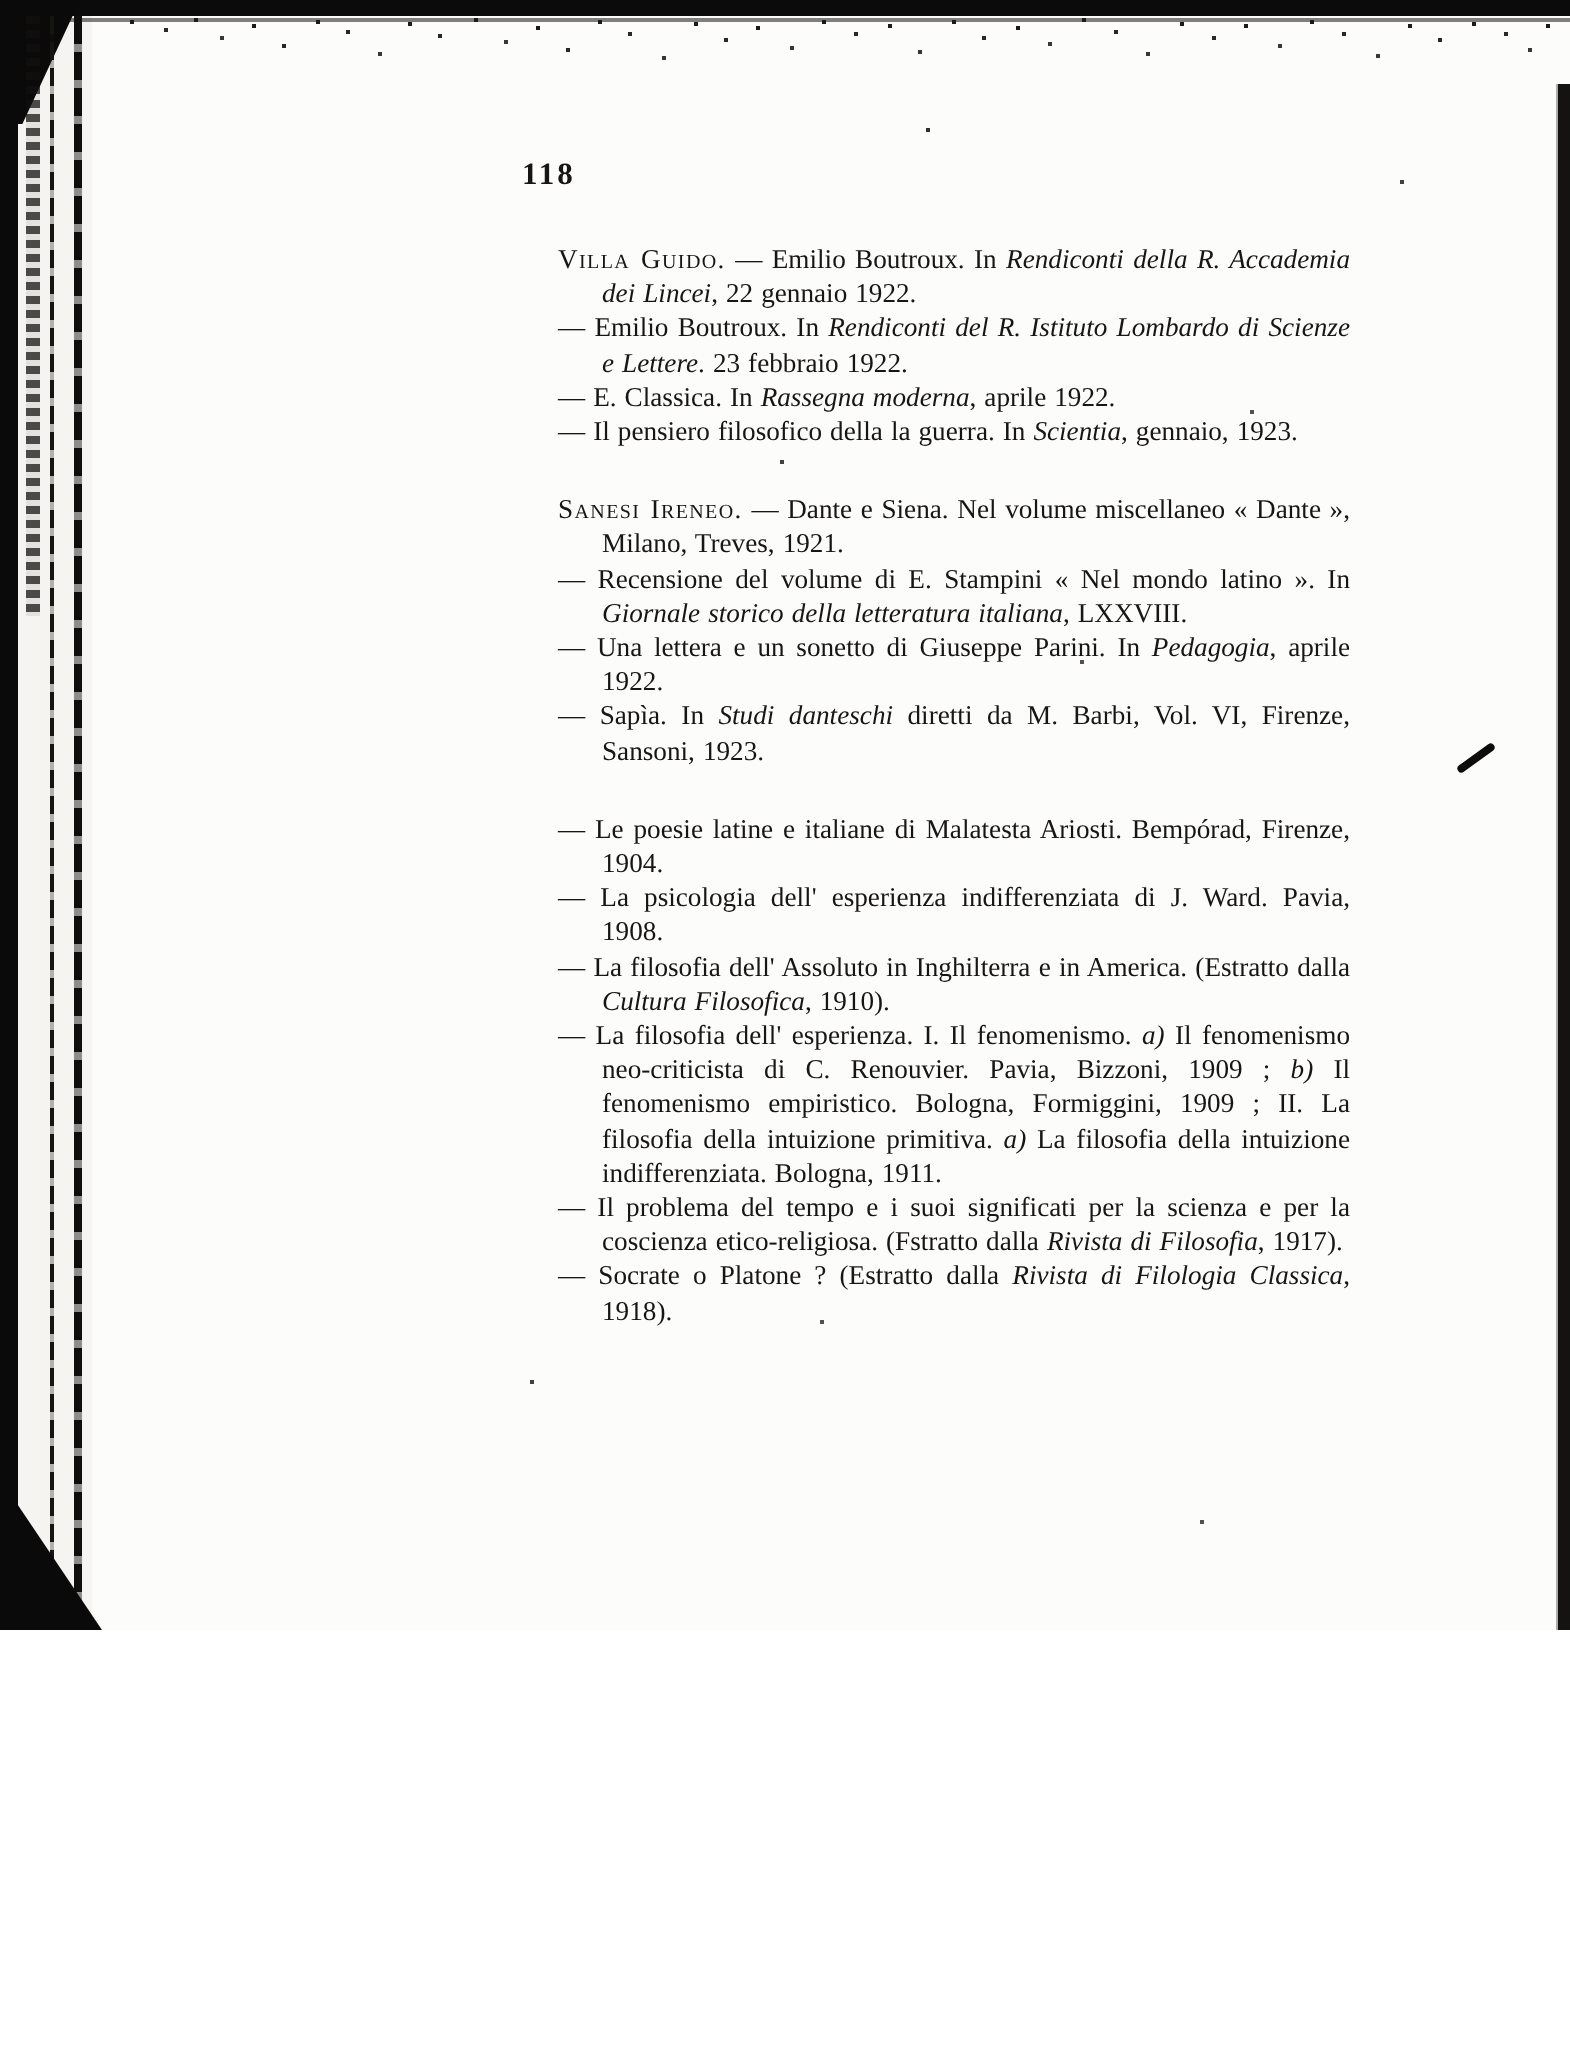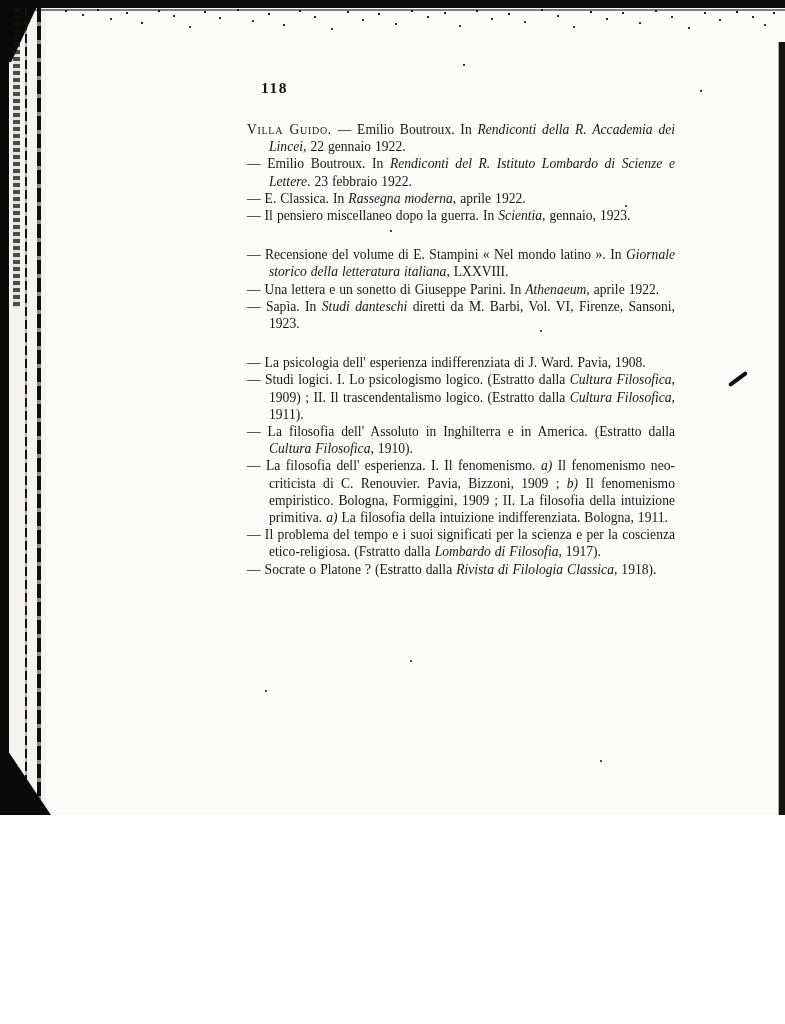--- a/index.html
+++ b/index.html
@@ -49,21 +49,21 @@
     120px 980px 0 #33302b, 180px 1000px 0 #33302b, 240px 965px 0 #44403a, 300px 995px 0 #33302b,
     360px 1010px 0 #44403a, 420px 975px 0 #33302b, 480px 1000px 0 #44403a, 540px 985px 0 #33302b,
     600px 1005px 0 #44403a, 660px 970px 0 #33302b, 710px 995px 0 #44403a, 750px 1010px 0 #33302b,
     90px 940px 0 #44403a, 430px 905px 0 #55514a, 520px 945px 0 #44403a, 290px 930px 0 #55514a,
     640px 955px 0 #44403a, 205px 1012px 0 #33302b, 565px 1015px 0 #44403a, 695px 940px 0 #55514a,
     390px 230px 0 #44403a, 625px 205px 0 #55514a, 700px 90px 0 #44403a, 540px 330px 0 #55514a,
     265px 690px 0 #44403a, 600px 760px 0 #55514a, 410px 660px 0 #55514a, 463px 64px 0 #33302b; }
   
   .content { position:absolute; left:247px; top:80px; width:428px; }
   .page-number { font-size:15.5px; font-weight:bold; letter-spacing:1.5px; margin:0 0 0 14px; line-height:16px; }
-  .bib { margin-top:25px; }
+  .bib { margin-top:25px;margin-left:32px; }
   .section { margin:0 0 22px 0; }
   .entry { margin:0; font-size:13.6px; line-height:17.2px; text-align:justify;
            padding-left:22px; text-indent:-22px; word-spacing:0.6px; }
   .entry .sc { font-variant: small-caps; letter-spacing:0.7px; }
   .entry .it { font-style: italic; }
 </style>
 </head>
 <body>
 
 <div class="page">
@@ -81,30 +81,31 @@
   <div class="noise2"></div>
   <div class="pen-mark"></div>
 
   <div class="content">
     <div class="page-number">118</div>
     <div class="bib">
         <div class="section">
           <p class="entry"><span class="sc">Villa Guido.</span><span> — Emilio Boutroux. In </span><span class="it">Rendiconti della R. Accademia dei Lincei</span><span>, 22 gennaio 1922.</span></p>
           <p class="entry"><span>— Emilio Boutroux. In </span><span class="it">Rendiconti del R. Istituto Lombardo di Scienze e Lettere</span><span>. 23 febbraio 1922.</span></p>
           <p class="entry"><span>— E. Classica. In </span><span class="it">Rassegna moderna</span><span>, aprile 1922.</span></p>
-          <p class="entry"><span>— Il pensiero miscellaneo dopo la guerra. In </span><span class="it">Scientia</span><span>, gennaio, 1923.</span></p>
+          <p class="entry"><span>— Il pensiero filosofico della la guerra. In </span><span class="it">Scientia</span><span>, gennaio, 1923.</span></p>
         </div>
         <div class="section">
+          <p class="entry"><span class="sc">Sanesi Ireneo.</span><span> — Dante e Siena. Nel volume miscellaneo « Dante », Milano, Treves, 1921.</span></p>
           <p class="entry"><span>— Recensione del volume di E. Stampini « Nel mondo latino ». In </span><span class="it">Giornale storico della letteratura italiana</span><span>, LXXVIII.</span></p>
-          <p class="entry"><span>— Una lettera e un sonetto di Giuseppe Parini. In </span><span class="it">Athenaeum</span><span>, aprile 1922.</span></p>
+          <p class="entry"><span>— Una lettera e un sonetto di Giuseppe Parini. In </span><span class="it">Pedagogia</span><span>, aprile 1922.</span></p>
           <p class="entry"><span>— Sapìa. In </span><span class="it">Studi danteschi</span><span> diretti da M. Barbi, Vol. VI, Firenze, Sansoni, 1923.</span></p>
         </div>
         <div class="section">
+          <p class="entry"><span>— Le poesie latine e italiane di Malatesta Ariosti. Bempórad, Firenze, 1904.</span></p>
           <p class="entry"><span>— La psicologia dell' esperienza indifferenziata di J. Ward. Pavia, 1908.</span></p>
-          <p class="entry"><span>— Studi logici. I. Lo psicologismo logico. (Estratto dalla </span><span class="it">Cultura Filosofica</span><span>, 1909) ; II. Il trascendentalismo logico. (Estratto dalla </span><span class="it">Cultura Filosofica</span><span>, 1911).</span></p>
           <p class="entry"><span>— La filosofia dell' Assoluto in Inghilterra e in America. (Estratto dalla </span><span class="it">Cultura Filosofica</span><span>, 1910).</span></p>
           <p class="entry"><span>— La filosofia dell' esperienza. I. Il fenomenismo. </span><span class="it">a)</span><span> Il fenomenismo neo-criticista di C. Renouvier. Pavia, Bizzoni, 1909 ; </span><span class="it">b)</span><span> Il fenomenismo empiristico. Bologna, Formiggini, 1909 ; II. La filosofia della intuizione primitiva. </span><span class="it">a)</span><span> La filosofia della intuizione indifferenziata. Bologna, 1911.</span></p>
-          <p class="entry"><span>— Il problema del tempo e i suoi significati per la scienza e per la coscienza etico-religiosa. (Fstratto dalla </span><span class="it">Lombardo di Filosofia</span><span>, 1917).</span></p>
+          <p class="entry"><span>— Il problema del tempo e i suoi significati per la scienza e per la coscienza etico-religiosa. (Fstratto dalla </span><span class="it">Rivista di Filosofia</span><span>, 1917).</span></p>
           <p class="entry"><span>— Socrate o Platone ? (Estratto dalla </span><span class="it">Rivista di Filologia Classica</span><span>, 1918).</span></p>
         </div>
       </div>
   </div>
 </div>
 
 </body></html>

